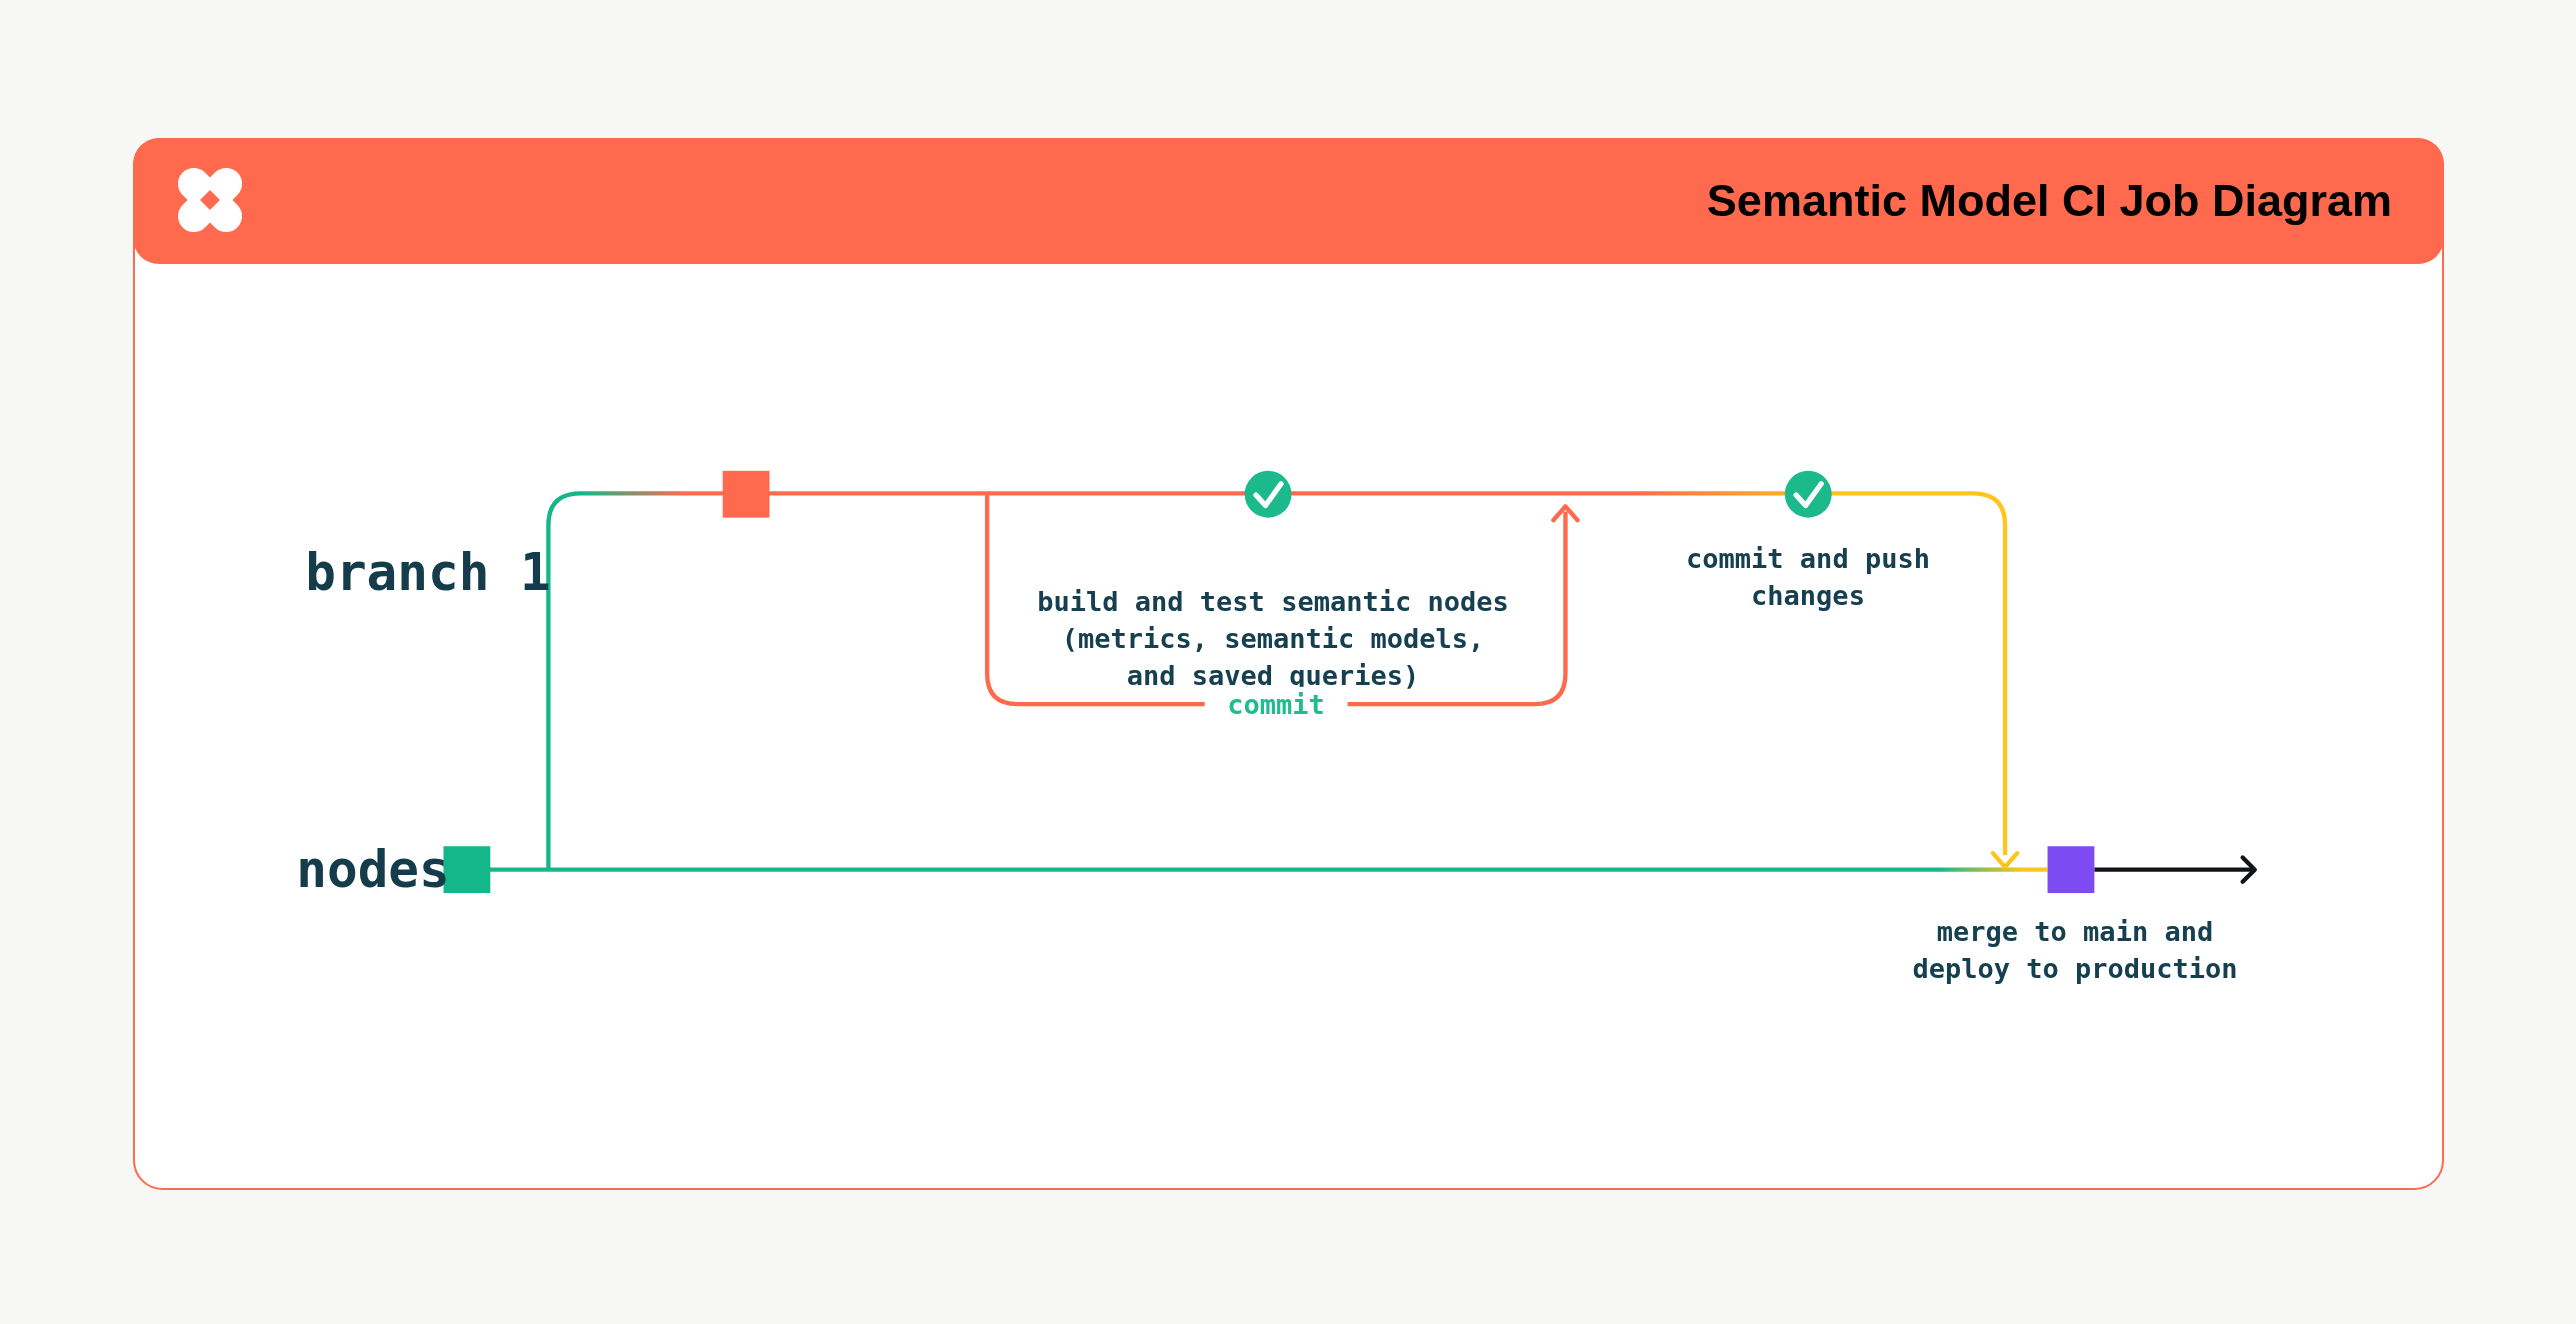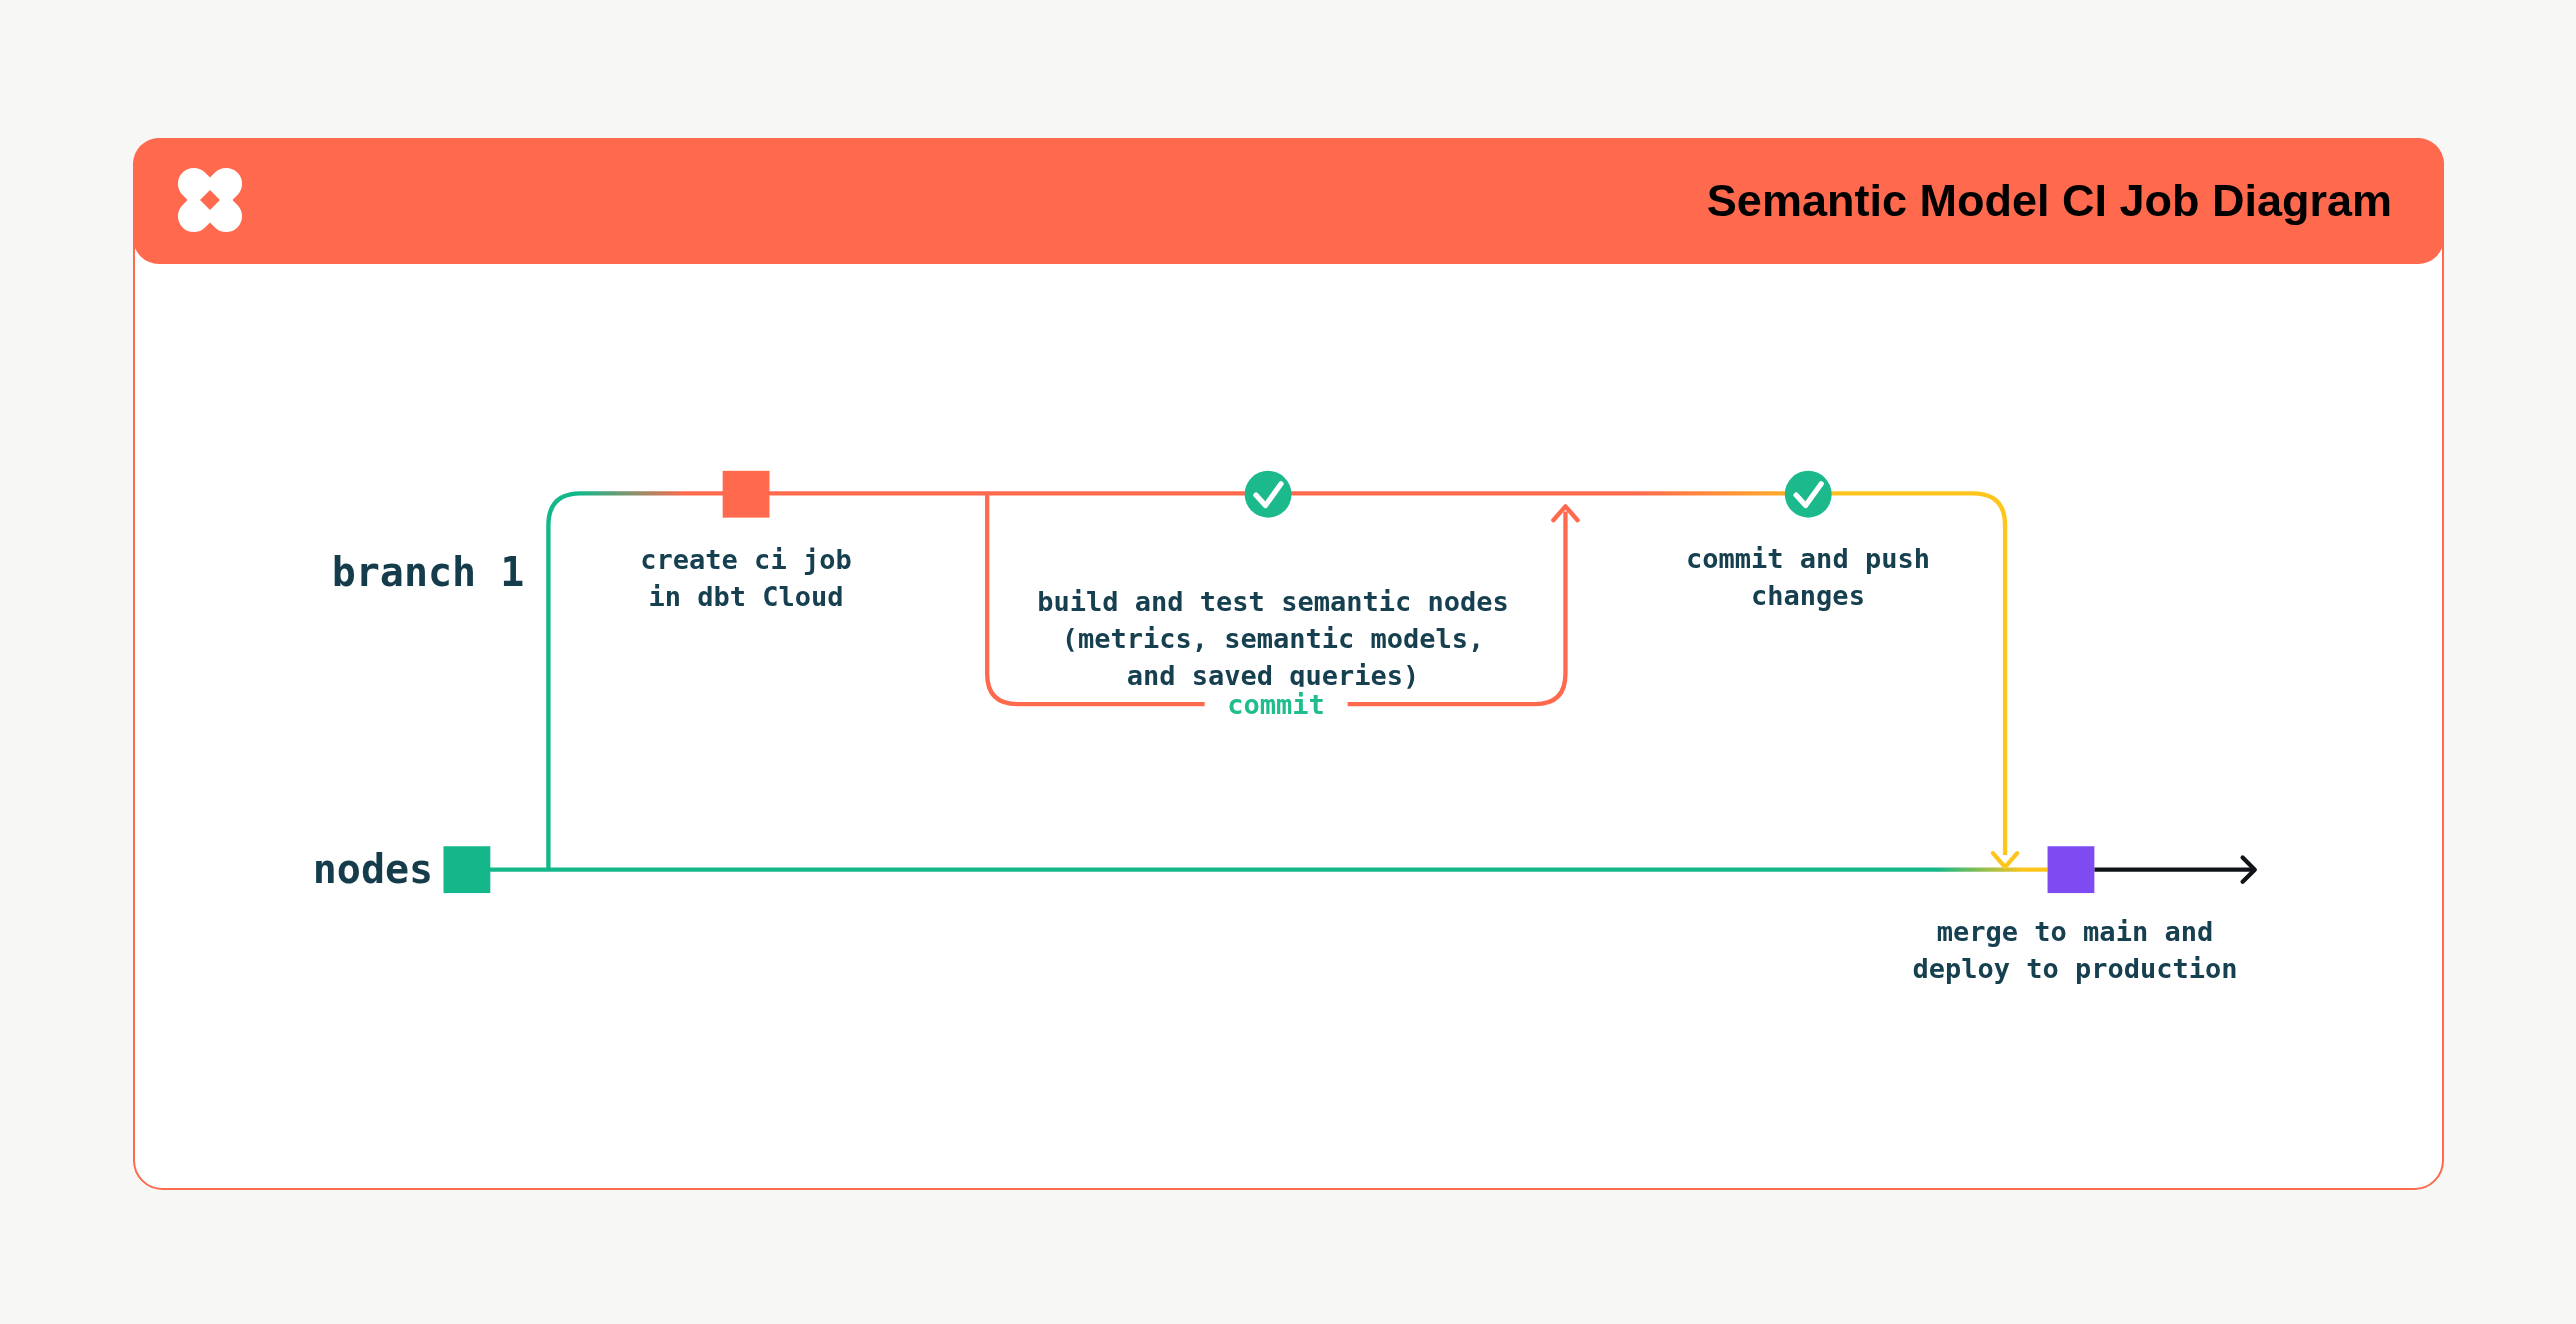--- a/index.html
+++ b/index.html
@@ -69,21 +69,21 @@
     text-align: center;
     font-weight: 700;
     font-size: 27px;
     line-height: 37px;
     color: #164050;
   }
   .branch-label {
     position: absolute;
     transform: translate(-50%, -50%);
     font-weight: 700;
-    font-size: 40px;
+    font-size: 51px;
     color: #143C4B;
     white-space: nowrap;
   }
   .success-label {
     position: absolute;
     transform: translate(-50%, -50%);
     font-weight: 700;
     font-size: 27px;
     color: #1FBD8E;
     background: #FFFFFF;
@@ -149,22 +149,20 @@
     </g>
     <g>
       <circle cx="2085" cy="570" r="27" fill="#1CB98C"></circle>
       <path d="M 2071 571 L 2082 583 L 2100 558" stroke="#FFFFFF" stroke-width="6" fill="none" stroke-linecap="round" stroke-linejoin="round"></path>
     </g>
   </svg>
 
   <div class="branch-label" style="left:428px; top:572px;">branch 1</div>
   <div class="branch-label" style="left:373px; top:869px;">nodes</div>
 
-  <div class="node" style="left:746px; top:578px;">create ci job
-in dbt Cloud</div>
   <div class="node" style="left:1273px; top:600px;margin-top:38px;">build and test semantic nodes
 (metrics, semantic models,
 and saved queries)</div>
   <div class="node" style="left:1808px; top:577px;">commit and push
 changes</div>
   <div class="node" style="left:2075px; top:950px;">merge to main and
 deploy to production</div>
 
   <div class="success-label" style="left:1276px; top:704px;">commit</div>
 

